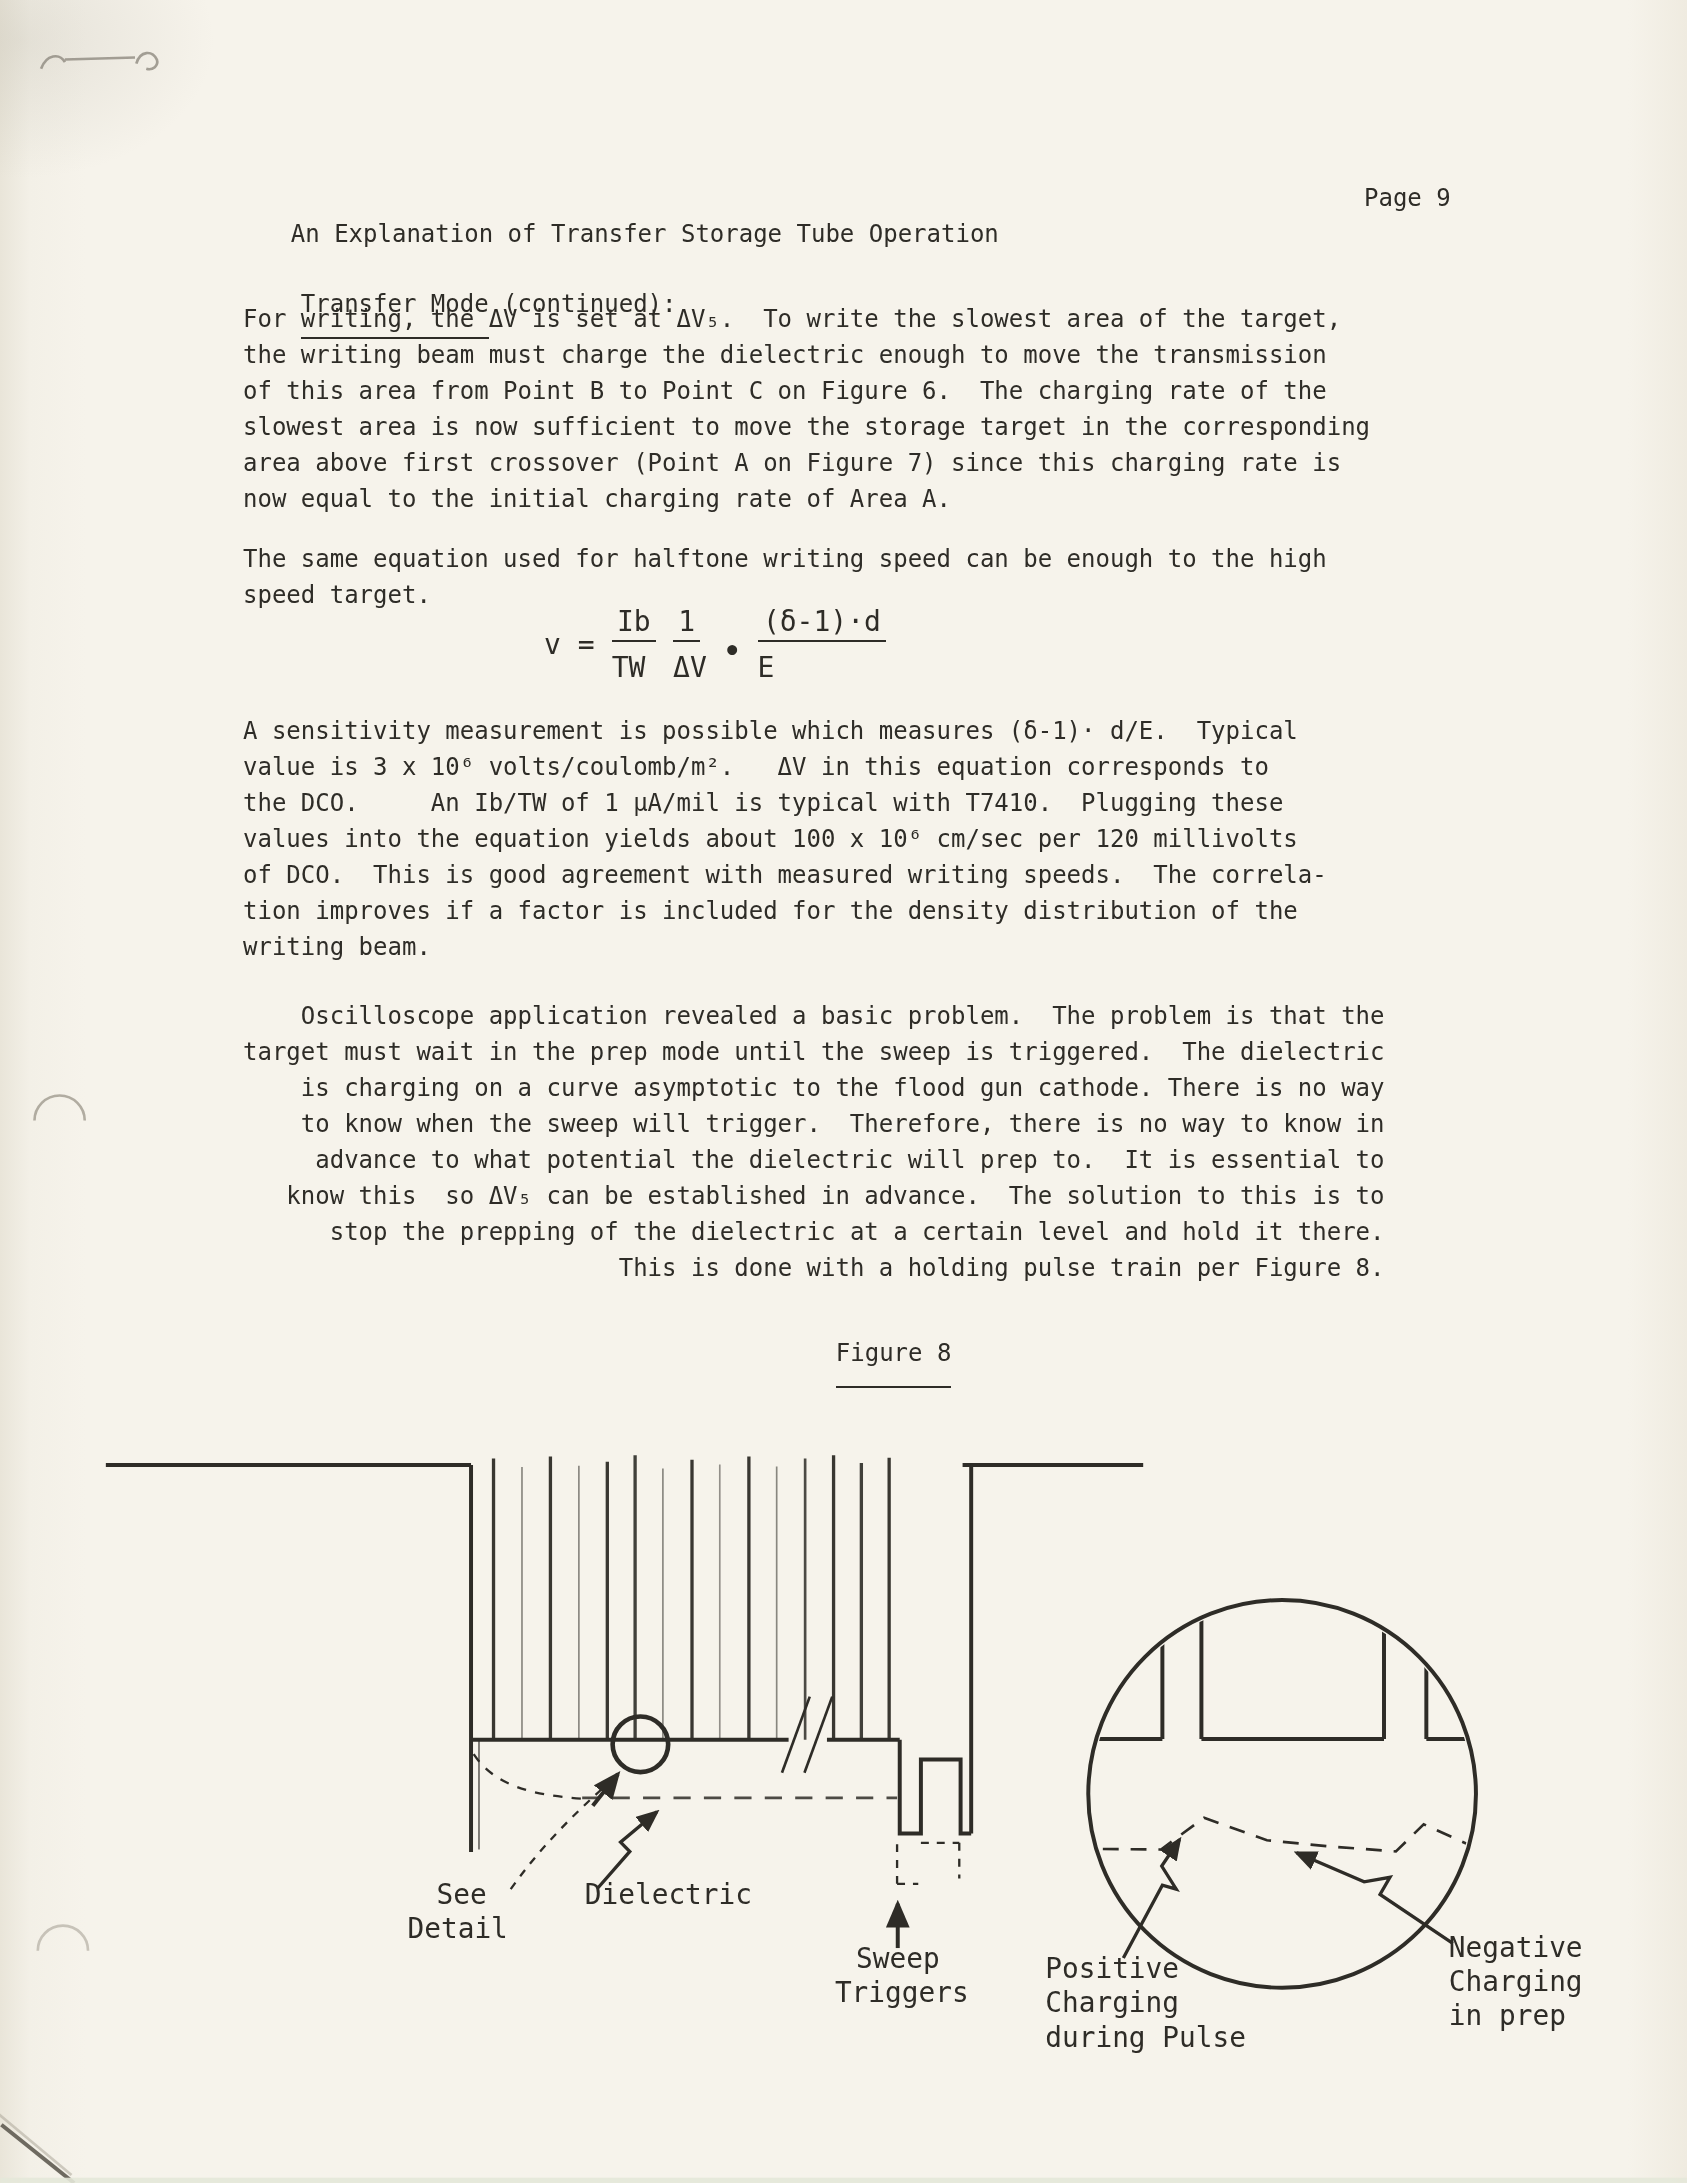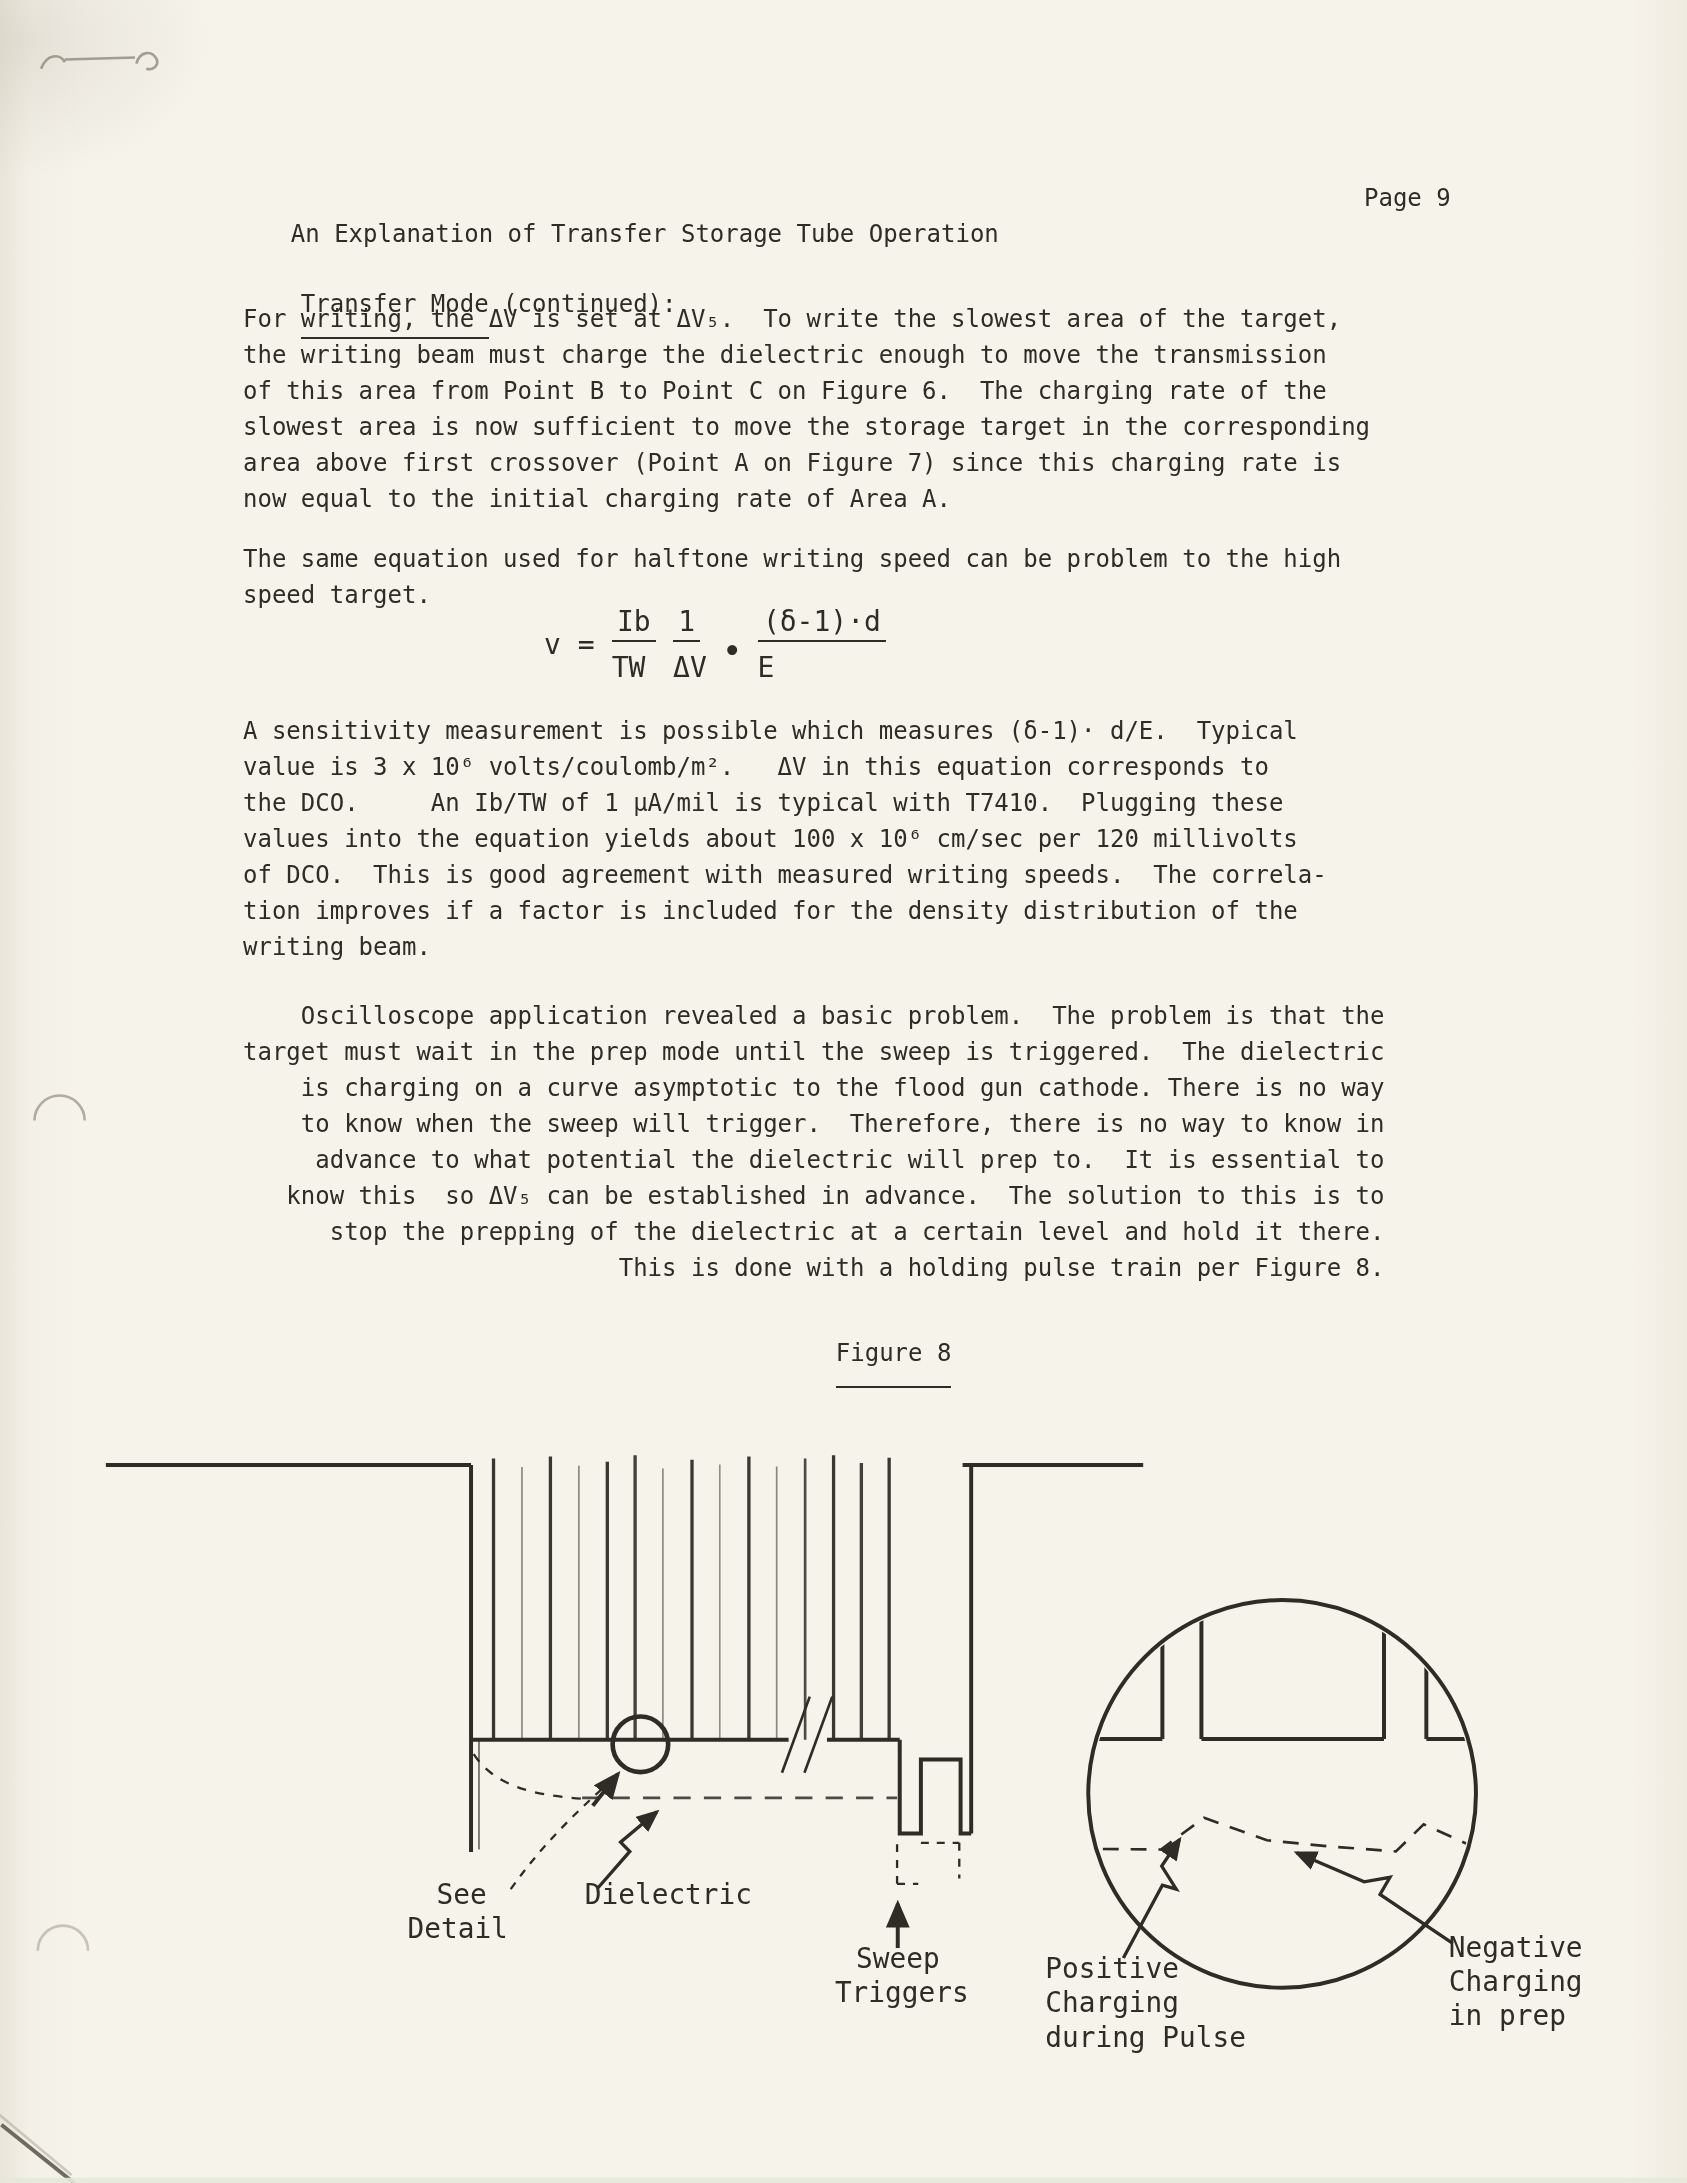--- a/index.html
+++ b/index.html
@@ -54,21 +54,21 @@
   <div class="abs body-text" style="left:243px;top:250px;">
     <span class="u">Transfer Mode</span><span> (continued):</span>
   </div>
 
   <div class="abs body-text" style="left:243px;top:301px;">For writing, the ΔV is set at ΔV₅.  To write the slowest area of the target,
 the writing beam must charge the dielectric enough to move the transmission
 of this area from Point B to Point C on Figure 6.  The charging rate of the
 slowest area is now sufficient to move the storage target in the corresponding
 area above first crossover (Point A on Figure 7) since this charging rate is
 now equal to the initial charging rate of Area A.</div>
-  <div class="abs body-text" style="left:243px;top:541px;">The same equation used for halftone writing speed can be problem to the high
+  <div class="abs body-text" style="left:243px;top:541px;">The same equation used for halftone writing speed can be enough to the high
 speed target.</div>
 
   <div class="abs eq-row" style="left:544px;top:607px;">
     <span>v</span>
     <span>=</span>
     <span class="frac">
       <span class="num">Ib</span>
       <span class="den">TW</span>
     </span>
     <span class="frac">

